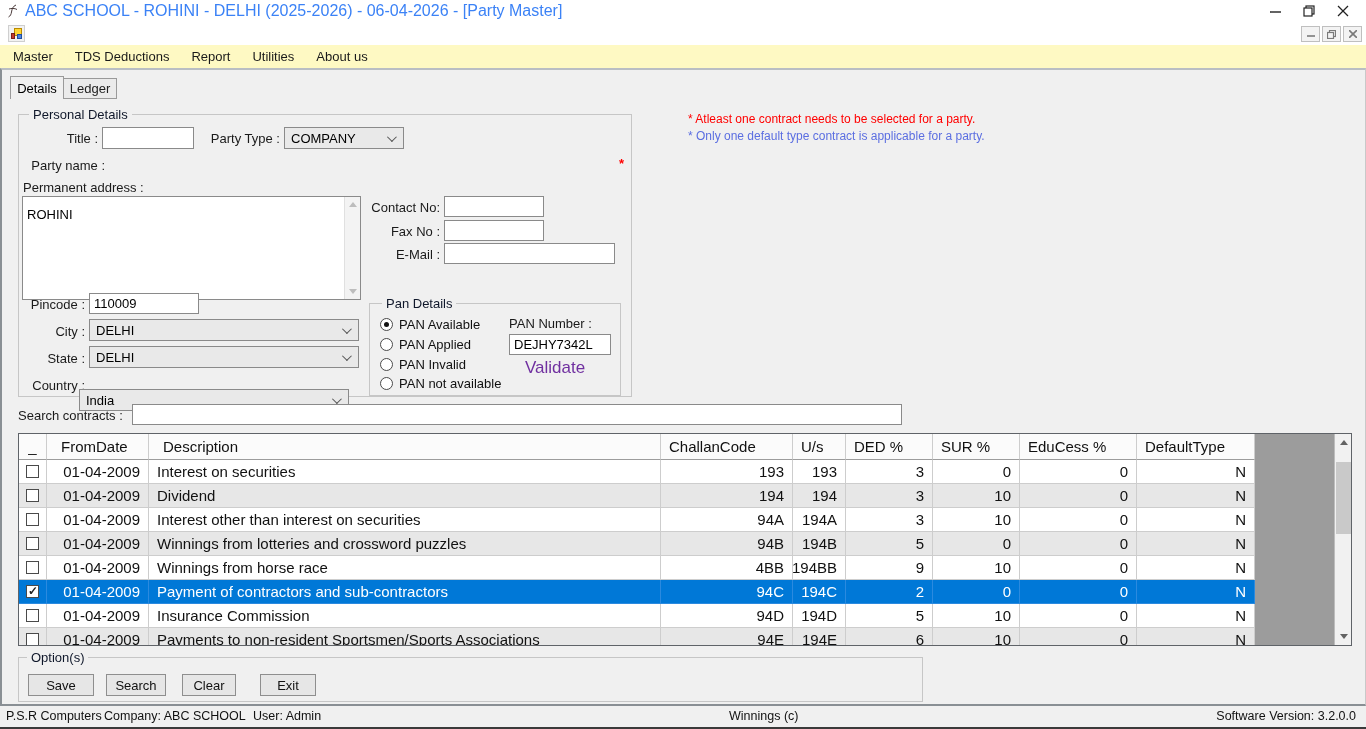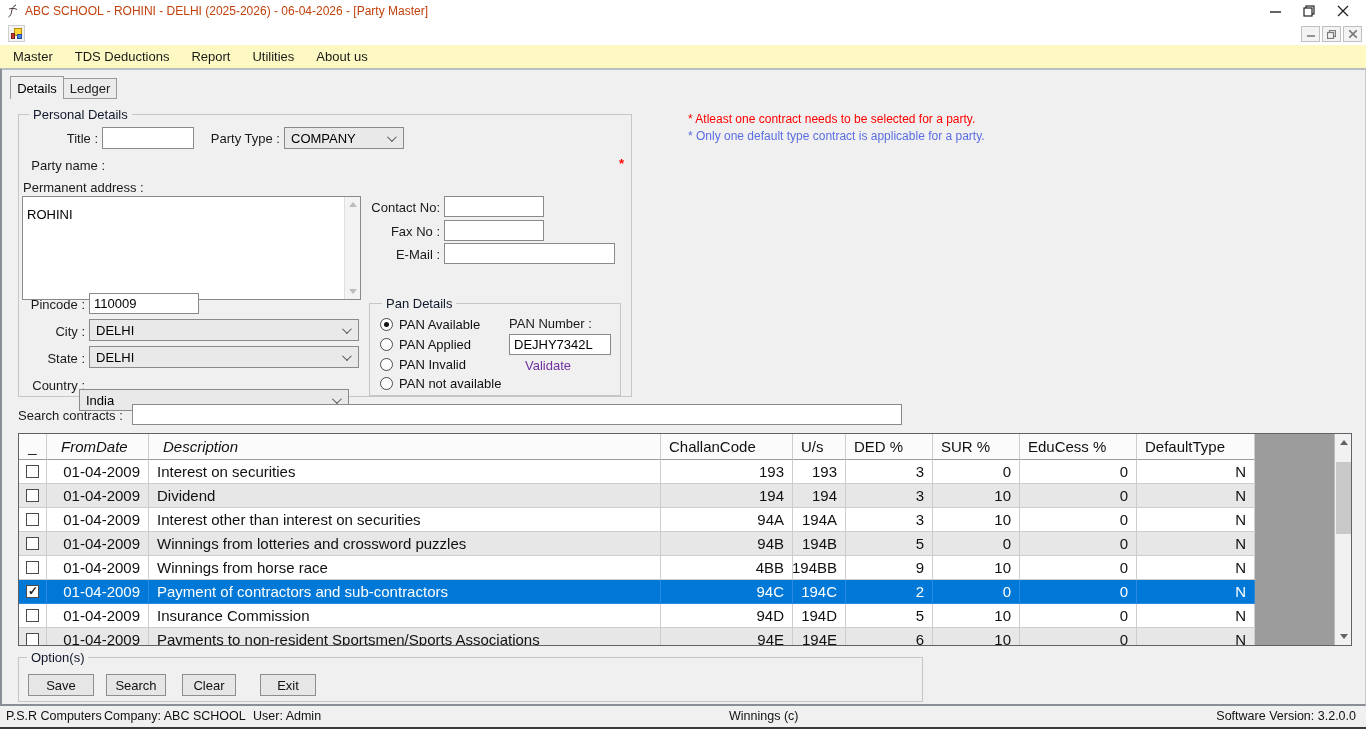--- a/index.html
+++ b/index.html
@@ -7,21 +7,21 @@
   body { font-family:"Liberation Sans", sans-serif; background:#fff; position:relative; overflow:hidden; }
   .screen { position:absolute; inset:0; width:1366px; height:729px; background:#fff; }
 
   
   .strip-blue { position:absolute; left:563px; top:0; width:48px; height:3px; background:#0078d7; }
   .strip-gray { position:absolute; left:611px; top:0; width:190px; height:3px; background:#e2e2e2; }
 
   
   .titlebar { position:absolute; left:0; top:0; width:1366px; height:22px; background:#fff; display:flex; align-items:center; }
   .app-icon { margin-left:6px; width:14px; height:14px; flex:none; }
-  .title-text { margin-left:5px; font-size:12px; color:#c2410c; white-space:nowrap; }
+  .title-text { margin-left:5px; font-size:16px; color:#3b82f6; white-space:nowrap; }
   .win-controls { position:absolute; right:6px; top:0; height:22px; display:flex; }
   .win-btn { width:34px; height:22px; display:flex; align-items:center; justify-content:center; }
 
   
   .mdi-row { position:absolute; left:0; top:22px; width:1366px; height:23px; background:#fff; }
   .form-icon { position:absolute; left:8px; top:3px; width:17px; height:17px; background:#f2f2f2; border:1px solid #cfcfcf; }
   .form-icon .sq-y { position:absolute; right:2px; top:2px; width:8px; height:8px; background:#ffd633; border:1px solid #b98a00; }
   .form-icon .sq-r { position:absolute; left:2px; bottom:2px; width:4px; height:6px; background:#c43a2f; border:1px solid #7c1f18; }
   .form-icon .sq-b { position:absolute; left:8px; bottom:2px; width:5px; height:5px; background:#4f86e0; border:1px solid #1f4fa0; }
   .mdi-controls { position:absolute; right:4px; top:4px; display:flex; gap:2px; }
@@ -70,33 +70,33 @@
   .addr-sb { position:absolute; right:0; top:0; bottom:0; width:16px; background:#f3f3f3; border-left:1px solid #e0e0e0; }
   .tri-up, .tri-dn { position:absolute; left:4px; width:0; height:0; border-left:4px solid transparent; border-right:4px solid transparent; }
   .tri-up { top:5px; border-bottom:5px solid #bdbdbd; }
   .tri-dn { bottom:5px; border-top:5px solid #bdbdbd; }
 
   
   .radio-row { position:absolute; display:flex; align-items:center; gap:6px; font-size:13px; color:#111; }
   .radio { width:13px; height:13px; border-radius:50%; border:1px solid #4a4a4a; background:#fff; position:relative; flex:none; }
   .radio.selected::after { content:""; position:absolute; left:3px; top:3px; width:5px; height:5px; border-radius:50%; background:#111; }
 
-  .validate { position:absolute; font-size:13px; color:#7030a0; cursor:pointer; }
+  .validate { position:absolute; font-size:17px; color:#7030a0; cursor:pointer; }
 
   
   .search-label { position:absolute; left:16px; top:338px; font-size:13px; }
   .search-input { left:130px; top:334px; width:770px; height:21px; }
 
   
   .ctable { position:absolute; left:16px; top:363px; width:1334px; height:213px; border:1px solid #5f6368; background:#fff; overflow:hidden; }
   .grid-row { display:grid; grid-template-columns:28px 102px 512px 132px 53px 87px 87px 117px 118px 1fr; }
   .thead { height:26px; background:#fbfbfb; }
   .thead .cell { border-right:1px solid #cdcdcd; border-bottom:1px solid #9c9c9c; font-size:15px; color:#111; display:flex; align-items:center; padding-left:8px; }
   .thead .cell.c-check { justify-content:center; padding-left:0; }
-  .thead .cell.c-date, .thead .cell.c-desc { padding-left:14px;font-style:italic; }
+  .thead .cell.c-date, .thead .cell.c-desc { padding-left:14px; }
   .thead .cell.c-fill { background:#9c9c9c; border-right:none; }
   .tbody { position:absolute; left:0; top:26px; right:17px; bottom:0; overflow:hidden; }
   .thead { position:relative; margin-right:17px; }
   .trow { height:24px; background:#fff; font-size:15px; color:#111; cursor:default; }
   .trow:nth-child(even) { background:#e7e7e7; }
   .trow .cell { border-right:1px solid #cdcdcd; border-bottom:1px solid #cdcdcd; display:flex; align-items:center; overflow:hidden; white-space:nowrap; }
   .trow .cell.c-check { justify-content:center; }
   .trow .cell.c-date, .trow .cell.c-num { justify-content:flex-end; padding-right:8px; }
   .trow .cell.c-desc { padding-left:8px; }
   .trow .cell.c-fill { background:#9c9c9c; border-right:none; border-bottom:none; }

